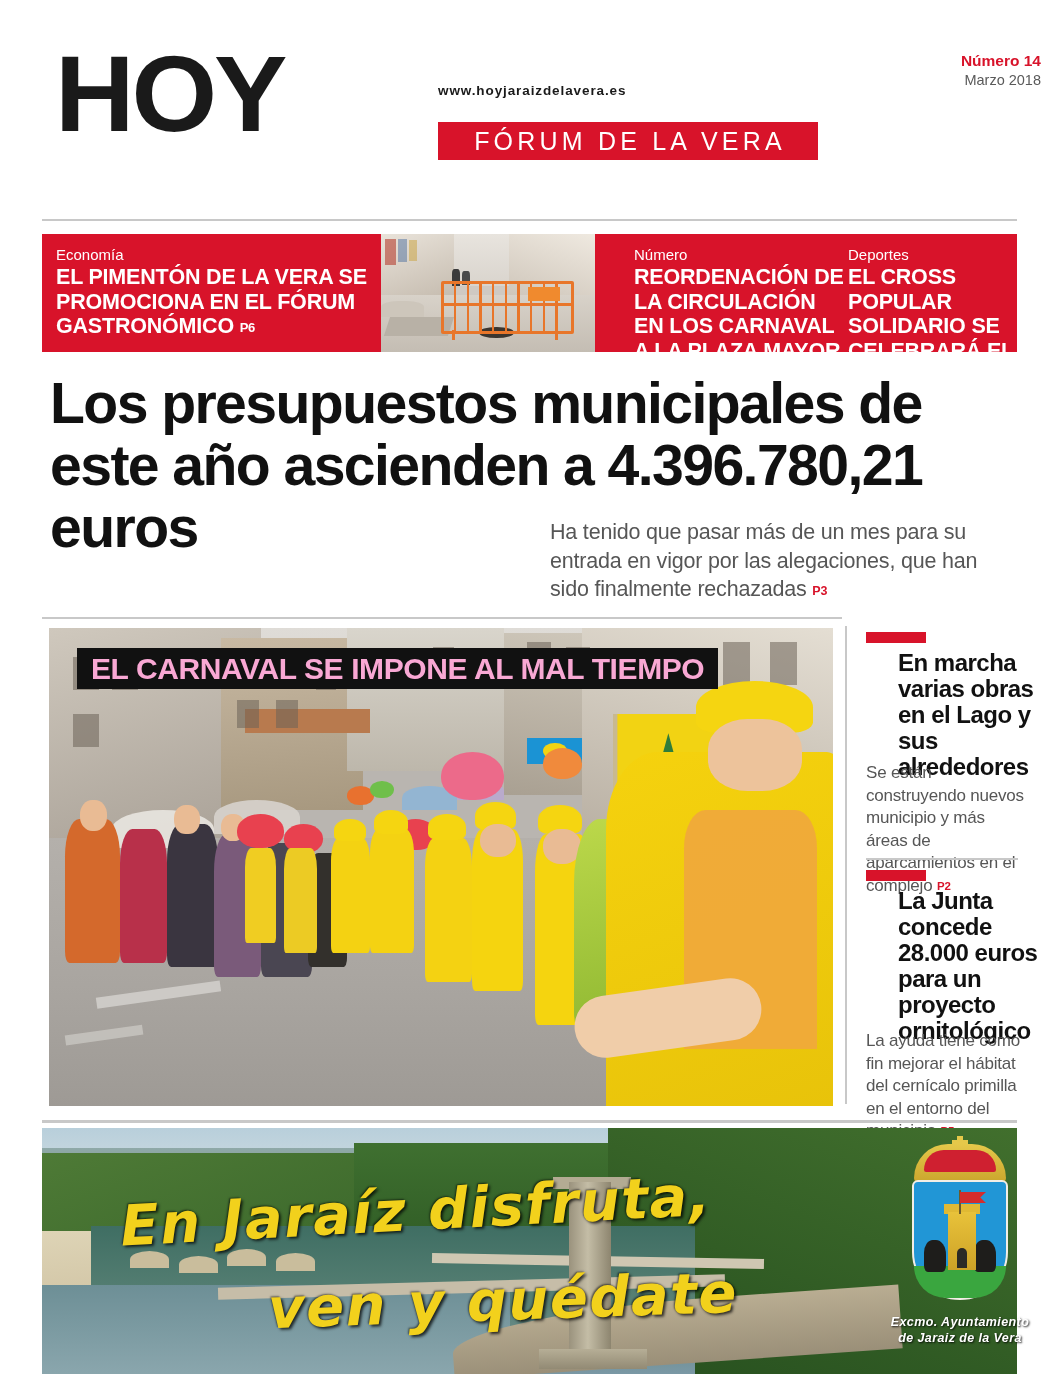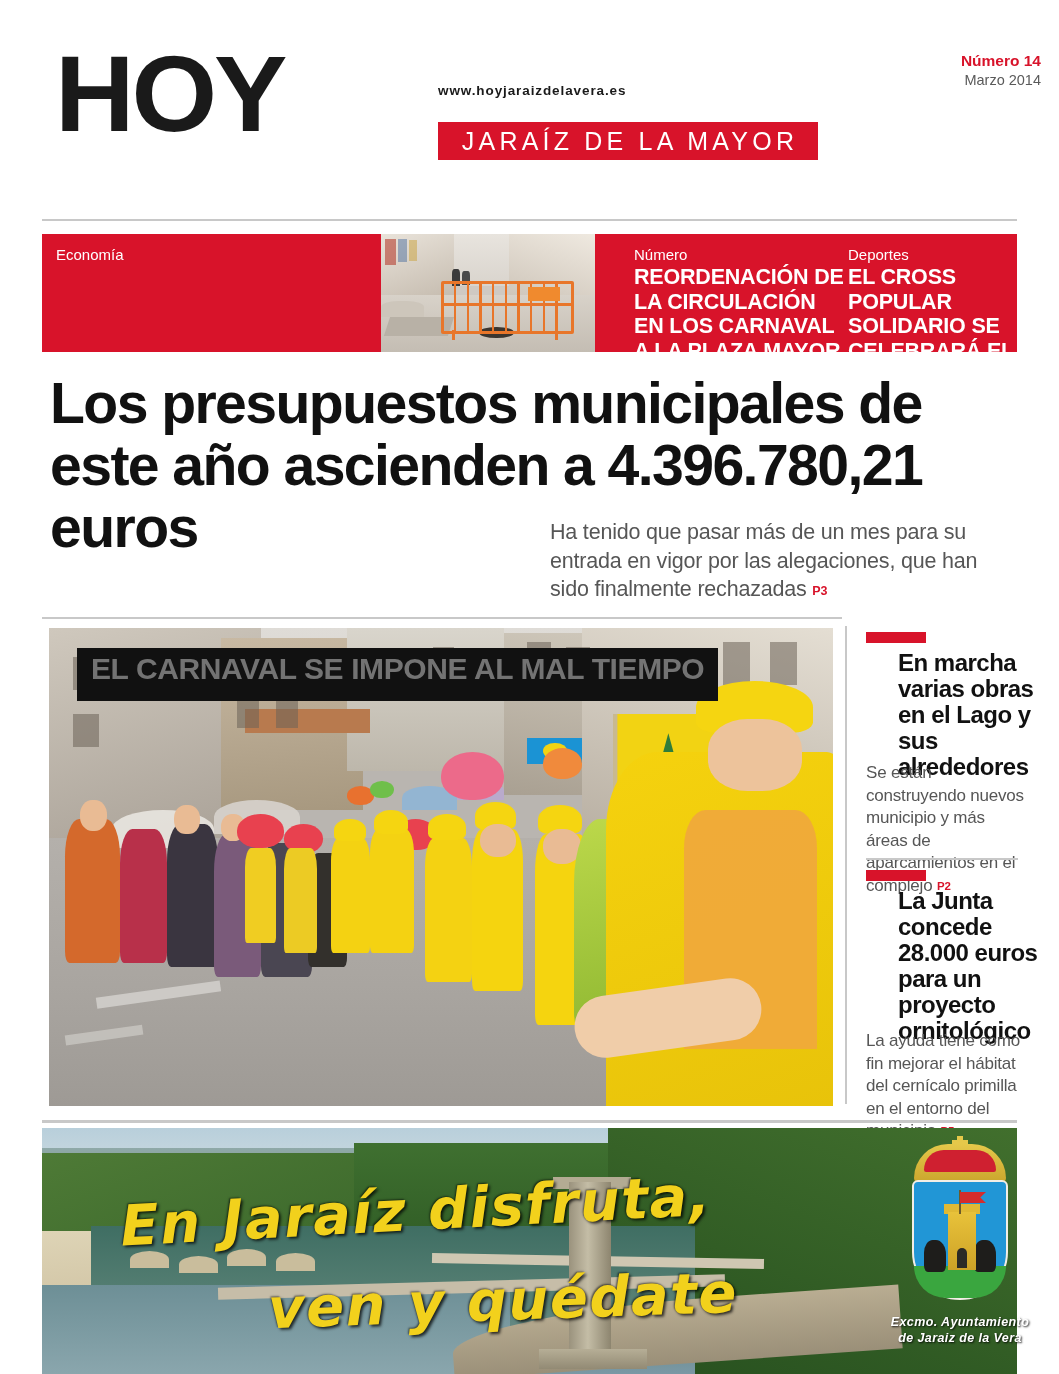--- a/index.html
+++ b/index.html
@@ -383,22 +383,22 @@
   .ph-mov2::after{
     content:""; position:absolute; left:28%; top:18%; width:44%; height:64%;
     background:#f2d313; border-radius:50%;
   }
 
   
   .photo-kicker {
     position: absolute;
     left: 77px; top: 648px;
     background: #111111;
-    padding: 4px 14px 15px 14px;
-    color: #737373;
+    padding: 4px 14px 3px 14px;
+    color: #f9a8d4;
     font-size: 30px;
     font-weight: bold;
     letter-spacing: -0.4px;
     line-height: 34px;
   }
   .photo-caption {
     position: absolute;
     left: 139px; top: 707px;
     background: #ffffff;
     padding: 7px 13px 8px 13px;
@@ -627,24 +627,24 @@
 </style>
 </head>
 <body>
 
 <div class="page">
 
   <div class="masthead">
     <div class="hoy-logo">HOY</div>
     <div class="site-url">www.hoyjaraizdelavera.es</div>
     <div class="locality-bar">
-      <span>JARAÍZ DE LA MAYOR</span>
+      <span>FÓRUM DE LA VERA</span>
     </div>
     <div class="issue-num">Número 14</div>
-    <div class="issue-date">Marzo 2014</div>
+    <div class="issue-date">Marzo 2018</div>
   </div>
 
   <div class="hrule rule-top"></div>
 
   <div class="teaser-band"></div>
 
   <div class="teaser-photo">
     <div class="tp-sky"></div>
     <div class="tp-bldgL"></div>
     <div class="tp-bldgR"></div>
@@ -668,20 +668,21 @@
       <div class="tp-bar" style="left:78%"></div>
       <div class="tp-bar" style="left:88%"></div>
       <div class="tp-sign"></div>
       <div class="tp-leg" style="left:6%"></div>
       <div class="tp-leg" style="right:10%"></div>
     </div>
   </div>
 
   <div class="teaser teaser-1">
     <div class="kicker">Economía</div>
+    <div class="head"><span>EL PIMENTÓN DE LA VERA SE PROMOCIONA EN EL FÓRUM GASTRONÓMICO</span> <span class="pg">P6</span></div>
   </div>
 
   <div class="teaser teaser-2">
     <div class="kicker">Número</div>
     <div class="head"><span>REORDENACIÓN DE LA CIRCULACIÓN EN LOS CARNAVAL A LA PLAZA MAYOR</span> <span class="pg">P4</span></div>
   </div>
 
   <div class="teaser teaser-3">
     <div class="kicker">Deportes</div>
     <div class="head"><span>EL CROSS POPULAR SOLIDARIO SE CELEBRARÁ EL 12 DE ABRIL</span> <span class="pg">P15</span></div>

